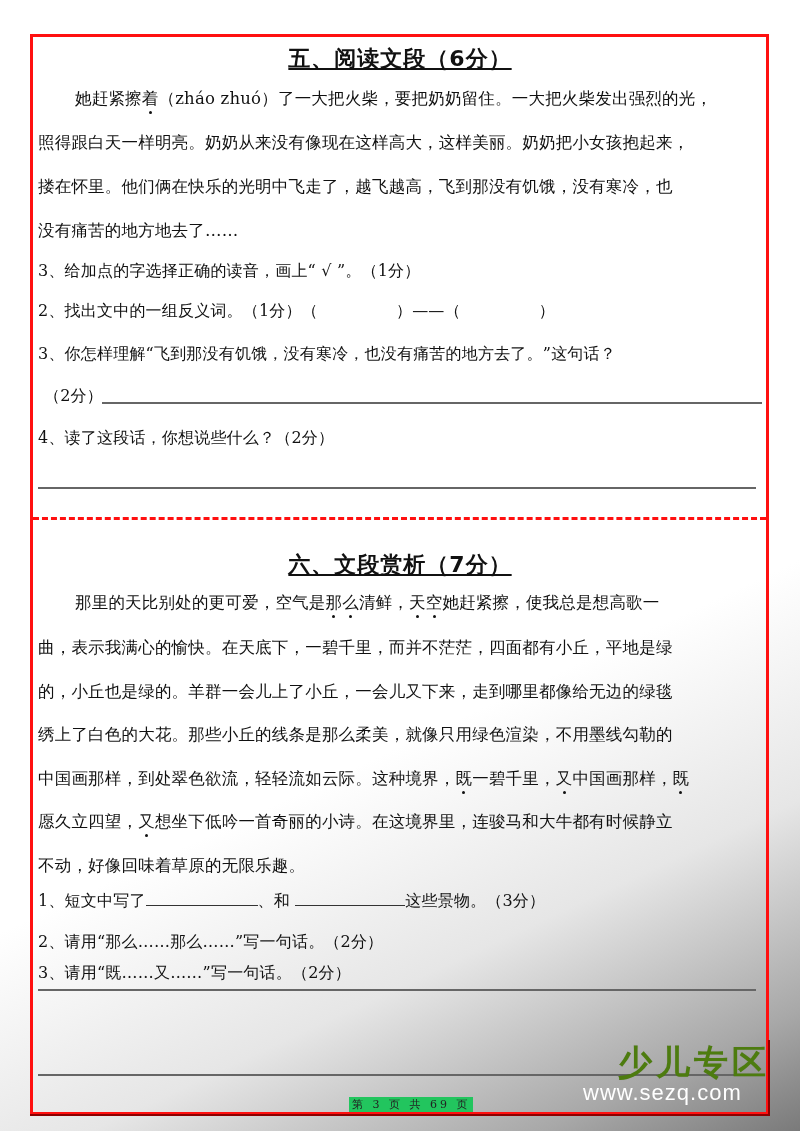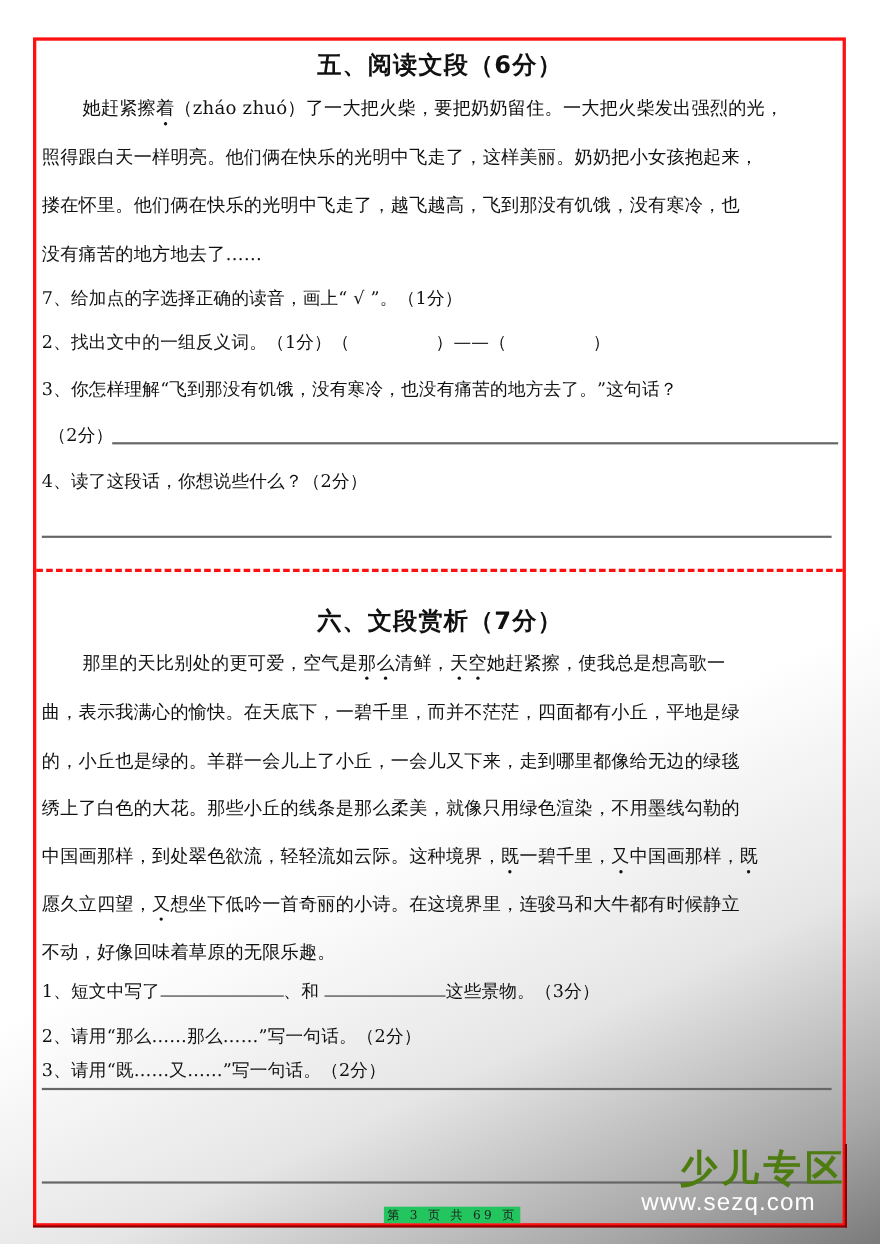--- a/index.html
+++ b/index.html
@@ -25,21 +25,21 @@
       position: absolute; left: 768px; top: 1040px; width: 2px; height: 76px; background: #8a0000; z-index: 1;
     }
     .sep {
       position: absolute; left: 33px; top: 517px; width: 733px; height: 0;
       border-top: 3px dashed #ff1010; z-index: 2;
     }
     .content { position: absolute; left: 0; top: 0; width: 800px; height: 1131px; z-index: 3; }
     .title {
       position: absolute; left: 0; width: 800px; text-align: center;
       font-family: "DejaVu Sans", "Liberation Sans", sans-serif; font-weight: bold;
-      font-size: 22px; letter-spacing: 1px;
+      font-size: 22px; letter-spacing: 1px; text-decoration: underline;
     }
     .line {
       position: absolute; left: 38px; width: 730px;
       font-size: 16.5px; white-space: nowrap; letter-spacing: 0.2px;
     }
     .indent { left: 75px; }
     .q { font-size: 16px; }
     .em { position: relative; }
     .em::after {
       content: ""; position: absolute; left: 50%; bottom: -6px; width: 3px; height: 3px;
@@ -76,25 +76,25 @@
 <div class="frame-shadow-right"></div>
 <div class="sep"></div>
 
 <div class="content">
 
   <div class="title" style="top:44px;">五、阅读文段（6分）</div>
 
   <div class="line indent" style="top:88px;">
     <span>她赶紧擦</span><span class="em">着</span><span>（zháo zhuó）了一大把火柴，要把奶奶留住。一大把火柴发出强烈的光，</span>
   </div>
-  <div class="line" style="top:132px;">照得跟白天一样明亮。他们俩在快乐的光明中飞走了，这样美丽。奶奶把小女孩抱起来，</div>
+  <div class="line" style="top:132px;">照得跟白天一样明亮。奶奶从来没有像现在这样高大，这样美丽。奶奶把小女孩抱起来，</div>
   <div class="line" style="top:176px;">搂在怀里。他们俩在快乐的光明中飞走了，越飞越高，飞到那没有饥饿，没有寒冷，也</div>
   <div class="line" style="top:220px;">没有痛苦的地方地去了……</div>
 
-  <div class="line q" style="top:261px;">7、给加点的字选择正确的读音，画上“ √ ”。（1分）</div>
+  <div class="line q" style="top:261px;">3、给加点的字选择正确的读音，画上“ √ ”。（1分）</div>
   <div class="line q" style="top:301px;">
     <span>2、找出文中的一组反义词。（1分）（</span><span style="display:inline-block;width:78px;"></span><span>）——（</span><span style="display:inline-block;width:78px;"></span><span>）</span>
   </div>
   <div class="line q" style="top:344px;">3、你怎样理解“飞到那没有饥饿，没有寒冷，也没有痛苦的地方去了。”这句话？</div>
   <div class="line q" style="top:386px;left:44px;">（2分）</div>
   <div class="answer-line" style="left:102px;top:402px;width:660px;"></div>
 
   <div class="line q" style="top:428px;">4、读了这段话，你想说些什么？（2分）</div>
   <div class="answer-line" style="left:38px;top:487px;width:718px;"></div>
 

